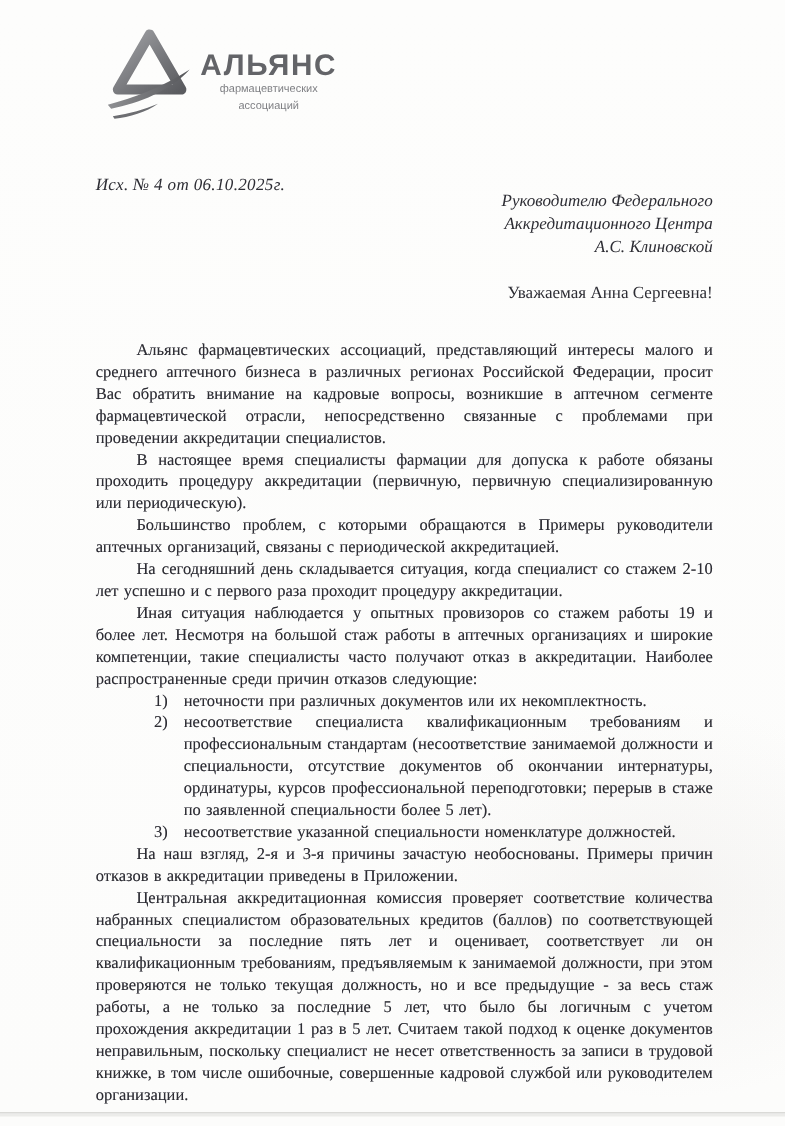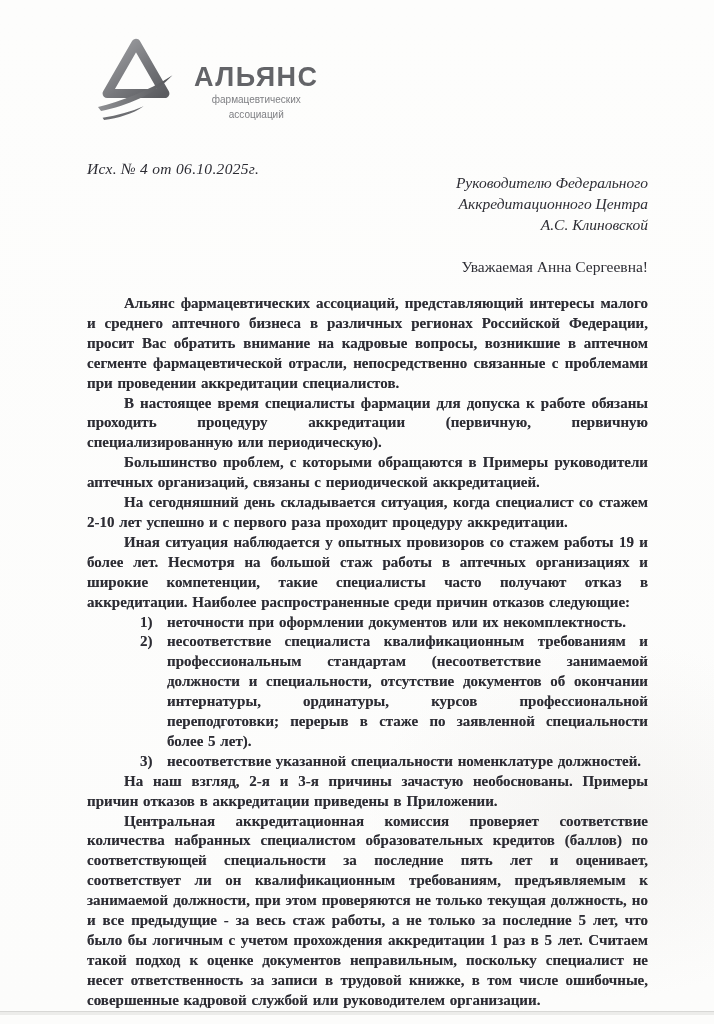--- a/index.html
+++ b/index.html
@@ -16,24 +16,24 @@
       linear-gradient(#fdfdfc, #fcfcfb);
     overflow: hidden;
     font-family: "Liberation Serif", serif;
     color: #2d2d34;
   }
 
   
   .logo {
     position: absolute;
     left: 98px;
-    top: 36px;
+    top: 24px;
     display: flex;
-    align-items: flex-end;
-    gap: 20px;
+    align-items: center;
+    gap: 8px;
   }
   .logo-mark {
     width: 76px;
     height: 86px;
     flex: 0 0 auto;
   }
   .logo-textcol {
     display: inline-block;
     padding-top: 16px;
     font-family: "Liberation Sans", sans-serif;
@@ -79,28 +79,27 @@
     top: 258px;
     width: 561px;
     text-align: right;
     font-size: 15.5px;
   }
 
   
   .body-text {
     position: absolute;
     left: 87px;
-    top: 294px;
+    top: 310px;
     width: 561px;
     font-size: 15px;
     line-height: 19.9px;
     text-align: justify;
     word-spacing: 1px;
     text-shadow: 0 0 0.4px rgba(40,40,50,0.45);
-    font-weight: bold;
   }
   .body-text p {
     margin: 0;
     text-indent: 37px;
   }
   .num-list {
     margin-left: 53px;
   }
   .list-item {
     position: relative;
@@ -170,21 +169,21 @@
   <div class="body-text">
     <p>Альянс фармацевтических ассоциаций, представляющий интересы малого и среднего аптечного бизнеса в различных регионах Российской Федерации, просит Вас обратить внимание на кадровые вопросы, возникшие в аптечном сегменте фармацевтической отрасли, непосредственно связанные с проблемами при проведении аккредитации специалистов.</p>
     <p>В настоящее время специалисты фармации для допуска к работе обязаны проходить процедуру аккредитации (первичную, первичную специализированную или периодическую).</p>
     <p>Большинство проблем, с которыми обращаются в Примеры руководители аптечных организаций, связаны с периодической аккредитацией.</p>
     <p>На сегодняшний день складывается ситуация, когда специалист со стажем 2-10 лет успешно и с первого раза проходит процедуру аккредитации.</p>
     <p>Иная ситуация наблюдается у опытных провизоров со стажем работы 19 и более лет. Несмотря на большой стаж работы в аптечных организациях и широкие компетенции, такие специалисты часто получают отказ в аккредитации. Наиболее распространенные среди причин отказов следующие:</p>
 
     <div class="num-list">
       <div class="list-item">
         <span class="list-num">1)</span>
-        <span>неточности при оформлении документов или их некомплектность.</span>
+        <span>неточности при различных документов или их некомплектность.</span>
       </div>
       <div class="list-item">
         <span class="list-num">2)</span>
         <span>несоответствие специалиста квалификационным требованиям и профессиональным стандартам (несоответствие занимаемой должности и специальности, отсутствие документов об окончании интернатуры, ординатуры, курсов профессиональной переподготовки; перерыв в стаже по заявленной специальности более 5 лет).</span>
       </div>
       <div class="list-item">
         <span class="list-num">3)</span>
         <span>несоответствие указанной специальности номенклатуре должностей.</span>
       </div>
     </div>

